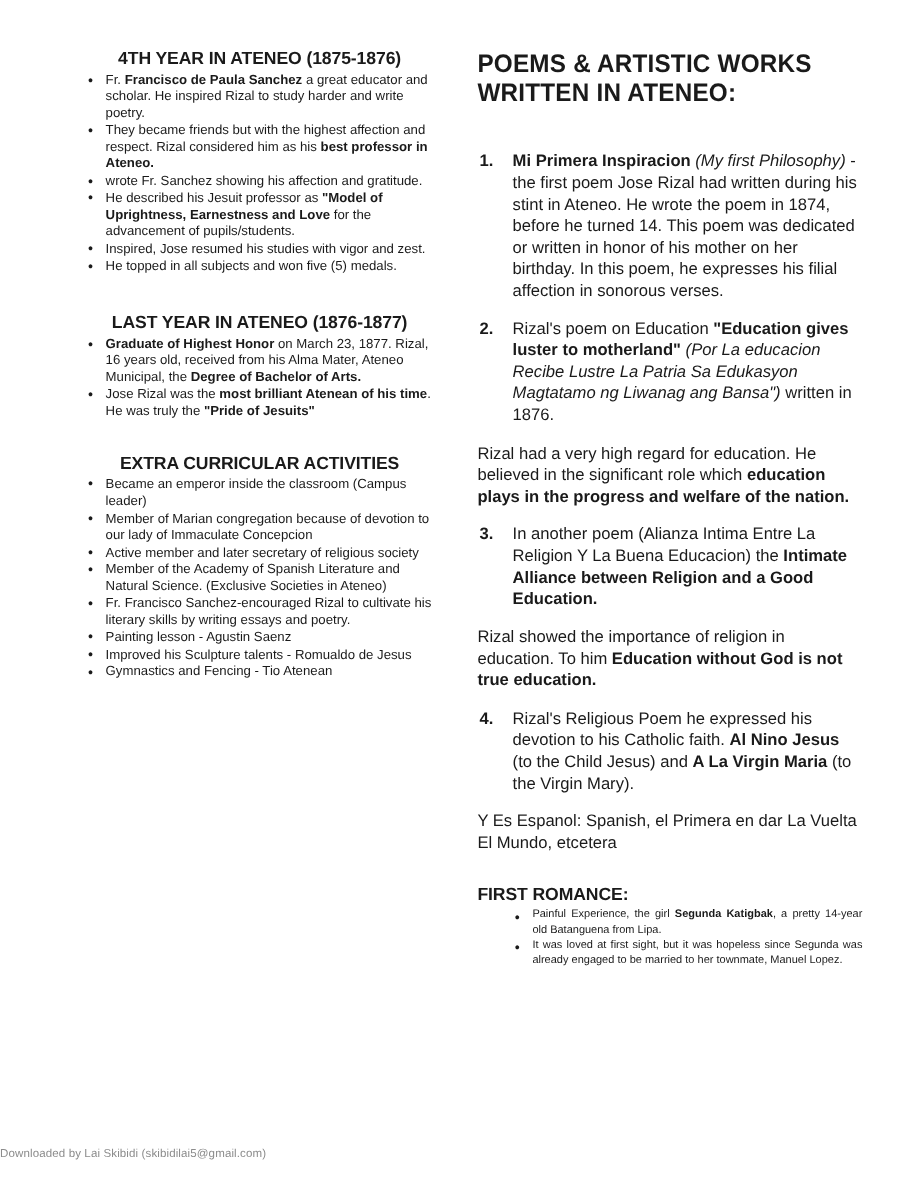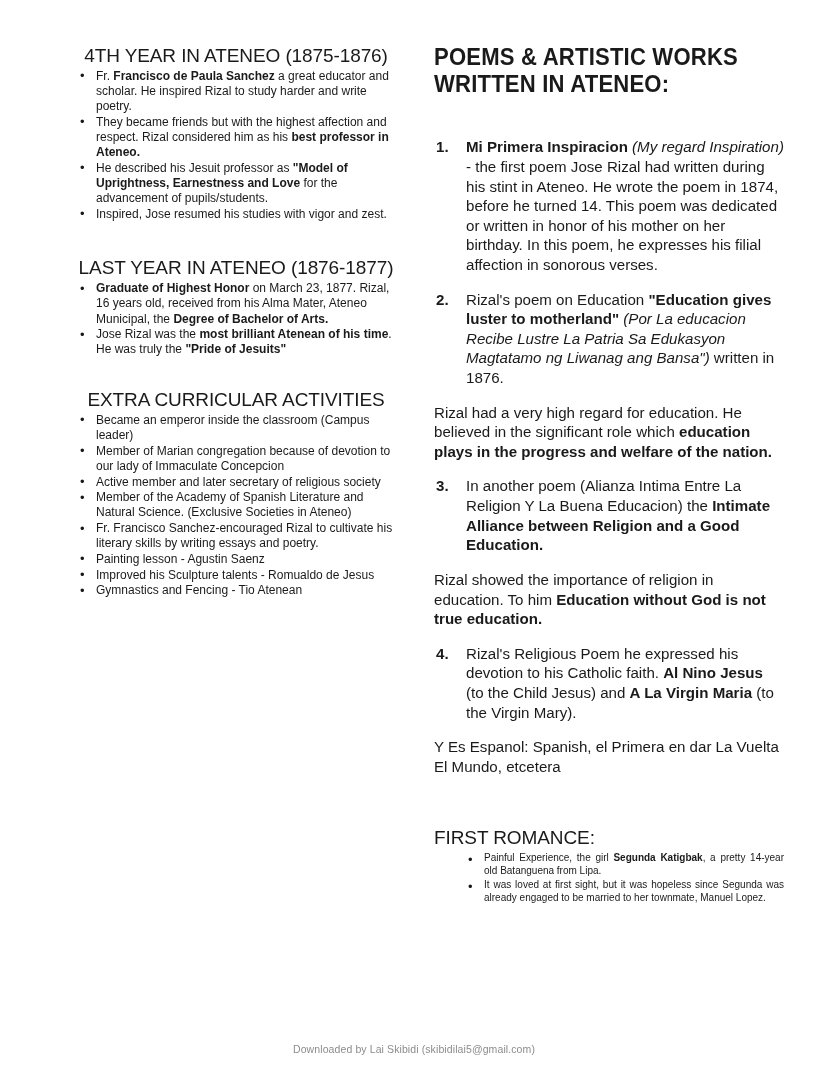--- a/index.html
+++ b/index.html
@@ -22,28 +22,28 @@
   }
   .col {
     position: absolute;
     top: 44px;
   }
   .col-left  { left: 76px;  width: 320px; }
   .col-right { left: 434px; width: 350px; }
 
   
   .sec-head {
-    font-size: 19px;
-    font-weight: normal;
+    font-size: 16px;
+    font-weight: bold;
     letter-spacing: -0.1px;
     line-height: 1.25;
     margin: 0 0 1px 0;
     text-align: center;
   }
-  .sec-head.left-align { text-align: left; margin-top: 22px; }
+  .sec-head.left-align { text-align: left; }
 
   .big-head {
     font-family: "Liberation Sans", sans-serif;
     font-size: 23px;
     font-weight: bold;
     letter-spacing: 0.2px;
     line-height: 1.16;
     margin: 0;
     text-transform: uppercase;
     transform: scaleX(0.96);
@@ -126,40 +126,42 @@
   .gap-sm { height: 13px; }
   .gap-md { height: 30px; }
   .gap-lg { height: 34px; }
   .gap-xl { height: 40px; }
 
   .footer {
     position: absolute;
     left: 0;
     right: 0;
     top: 1043px;
-    text-align: center;
+    text-align: left;
     font-size: 10.5px;
     color: #8c8c8c;
     letter-spacing: 0.1px;
   }
 </style>
 </head>
 <body>
 
 <div class="page">
 
   <div class="col col-left">
 
     <div>
       <h2 class="sec-head">4TH YEAR IN ATENEO (1875-1876)</h2>
       <ul class="bullets">
           <li>Fr. <b>Francisco de Paula Sanchez</b> a great educator and scholar. He inspired Rizal to study harder and write poetry.</li>
           <li>They became friends but with the highest affection and respect. Rizal considered him as his <b>best professor in Ateneo.</b></li>
+          <li>wrote Fr. Sanchez showing his affection and gratitude.</li>
           <li>He described his Jesuit professor as <b>"Model of Uprightness, Earnestness and Love</b> for the advancement of pupils/students.</li>
           <li>Inspired, Jose resumed his studies with vigor and zest.</li>
+          <li>He topped in all subjects and won five (5) medals.</li>
         </ul>
     </div>
 
     <div class="gap-lg"></div>
 
     <div>
       <h2 class="sec-head">LAST YEAR IN ATENEO (1876-1877)</h2>
       <ul class="bullets">
           <li><b>Graduate of Highest Honor</b> on March 23, 1877. Rizal, 16 years old, received from his Alma Mater, Ateneo Municipal, the <b>Degree of Bachelor of Arts.</b></li>
           <li>Jose Rizal was the <b>most brilliant Atenean of his time</b>. He was truly the <b>"Pride of Jesuits"</b></li>
@@ -184,21 +186,21 @@
 
   </div>
 
   <div class="col col-right">
 
     <h1 class="big-head">POEMS &amp; ARTISTIC WORKS WRITTEN IN ATENEO:</h1>
 
     <div class="gap-xl"></div>
 
     <ol class="numbers">
-        <li><b>Mi Primera Inspiracion</b> <i>(My regard Inspiration)</i> - the first poem Jose Rizal had written during his stint in Ateneo. He wrote the poem in 1874, before he turned 14. This poem was dedicated or written in honor of his mother on her birthday. In this poem, he expresses his filial affection in sonorous verses.</li>
+        <li><b>Mi Primera Inspiracion</b> <i>(My first Philosophy)</i> - the first poem Jose Rizal had written during his stint in Ateneo. He wrote the poem in 1874, before he turned 14. This poem was dedicated or written in honor of his mother on her birthday. In this poem, he expresses his filial affection in sonorous verses.</li>
         <li>Rizal's poem on Education <b>"Education gives luster to motherland"</b> <i>(Por La educacion Recibe Lustre La Patria Sa Edukasyon Magtatamo ng Liwanag ang Bansa")</i> written in 1876.</li>
       </ol>
 
     <p class="para">Rizal had a very high regard for education. He believed in the significant role which <b>education plays in the progress and welfare of the nation.</b></p>
 
     <ol class="numbers" start="3" style="counter-reset:item 2;">
         <li>In another poem (Alianza Intima Entre La Religion Y La Buena Educacion) the <b>Intimate Alliance between Religion and a Good Education.</b></li>
       </ol>
 
     <p class="para">Rizal showed the importance of religion in education. To him <b>Education without God is not true education.</b></p>

